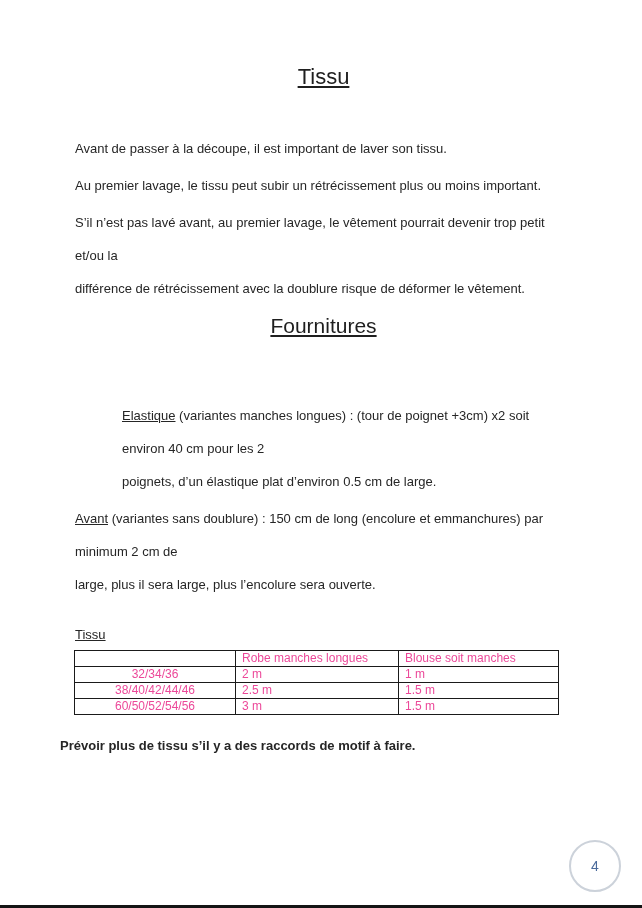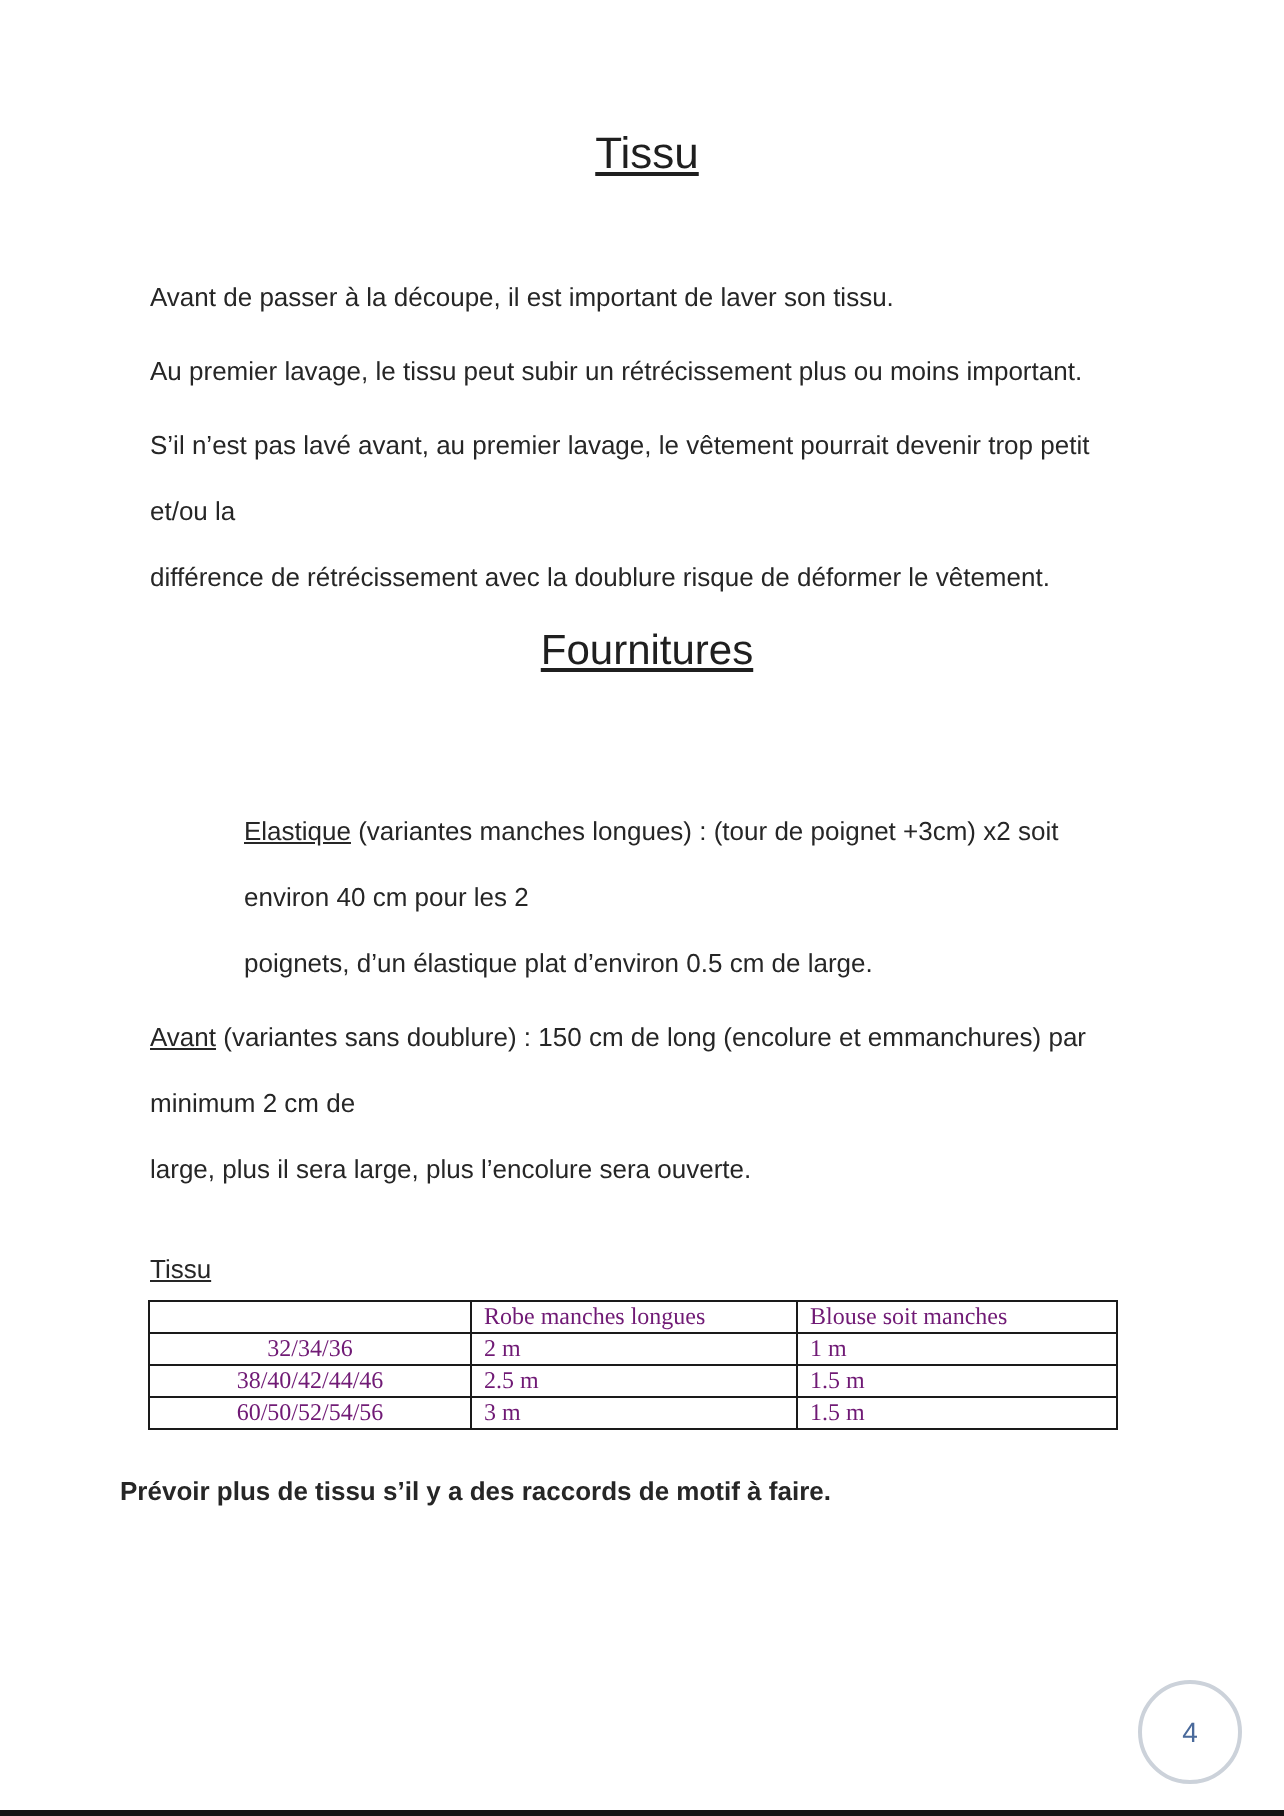--- a/index.html
+++ b/index.html
@@ -61,22 +61,21 @@
   }
   table, td {
     border: 1px solid #1a1a1a;
   }
   td {
     font-size: 12px;
     line-height: 13px;
     padding: 1px 6px;
     height: 16px;
     vertical-align: middle;
-    color: #701a75;
-    font-family: Liberation Serif, serif;
+    color: #ec4899;
   }
   .t1 td.c1 { width: 161px; text-align: center; }
   .t1 td.c2 { width: 163px; }
   .t1 td.c3 { width: 160px; }
   .note {
     font-size: 13px;
     line-height: 33px;
     margin-left: -15px;
     margin-top: 14px;
     font-weight: bold;

